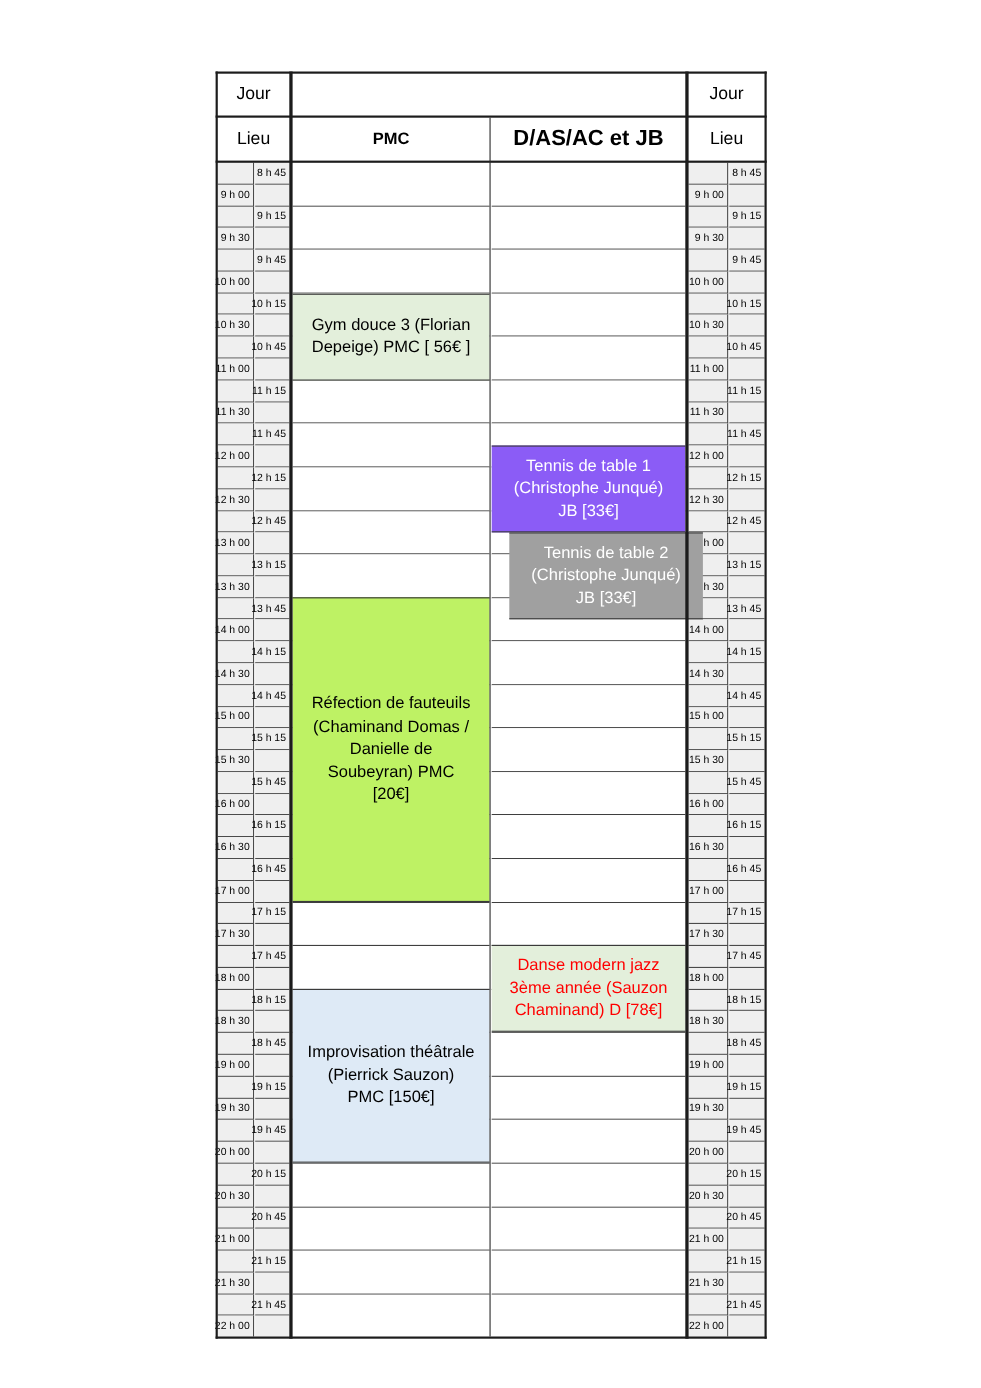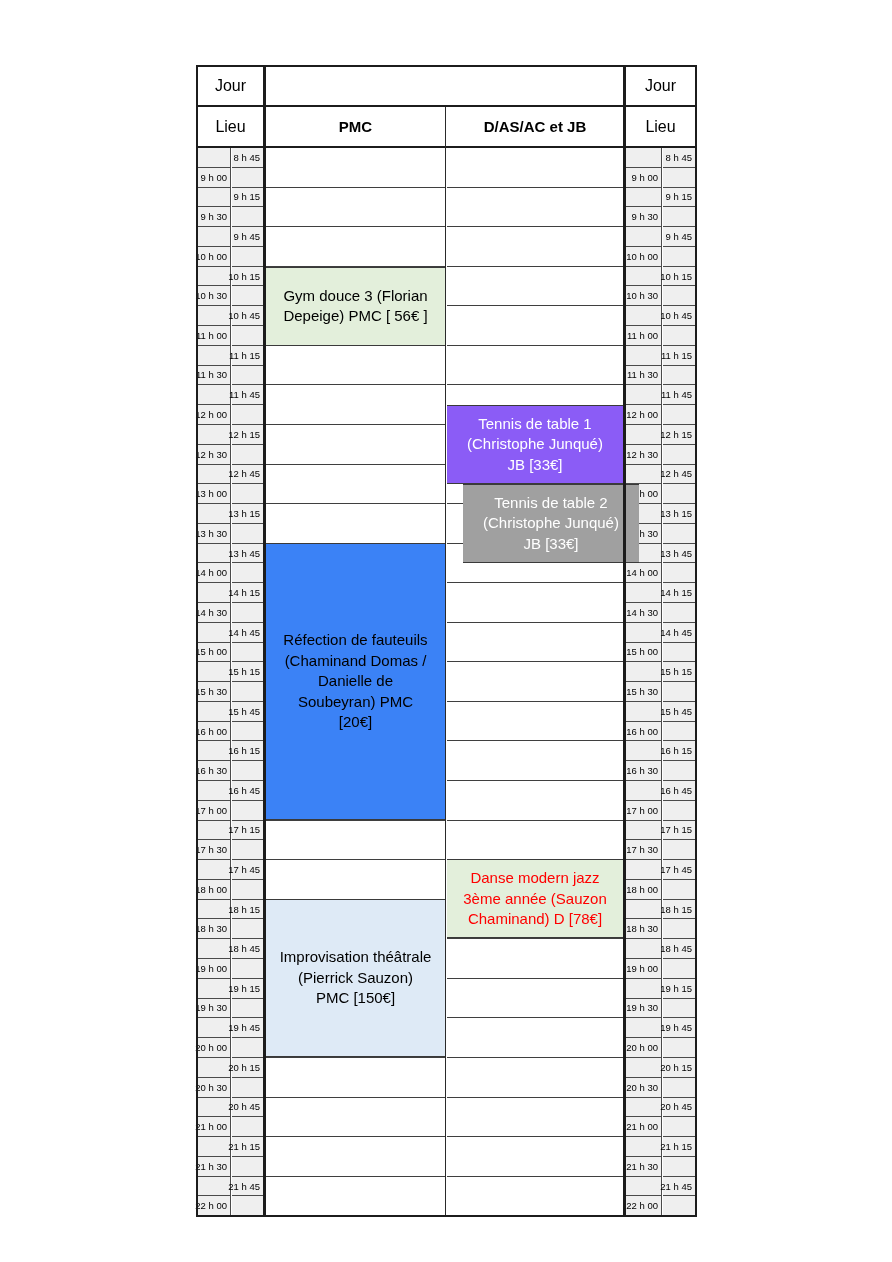--- a/index.html
+++ b/index.html
@@ -19,21 +19,21 @@
   .h-row2{left:0;top:81px;width:501px;height:2px;}
 
   
   .hcell{position:absolute;display:flex;align-items:center;justify-content:center;background:#fff;}
   .hc-jour-l,.hc-lieu-l{left:2px;width:65px;}
   .hc-jour-r,.hc-lieu-r{left:430px;width:69px;}
   .hc-row1{top:2px;height:38px;font-size:16px;}
   .hc-row2{top:42px;height:39px;font-size:16px;}
   .hc-banner{left:70px;top:2px;width:357px;height:38px;background:#FAF0D0;font-size:28px;letter-spacing:1px;}
   .hc-pmc{left:70px;top:42px;width:179px;height:39px;font-weight:bold;font-size:15px;}
-  .hc-das{left:251px;top:42px;width:176px;height:39px;font-weight:bold;font-size:15px;}
+  .hc-das{left:251px;top:42px;width:176px;height:39px;font-weight:bold;font-size:20px;}
 
   
   .col{position:absolute;top:83px;height:1067px;display:flex;flex-direction:column;}
   .tc-la{left:2px;width:33px;}
   .tc-lb{left:36px;width:31px;}
   .tc-ra{left:430px;width:36px;}
   .tc-rb{left:467px;width:32px;}
   .ec-pmc{left:70px;width:179px;}
   .ec-das{left:251px;width:176px;}
   .tcell{flex:1 1 0;box-sizing:border-box;background:#EFEFEF;border-bottom:1px solid #4a4a4a;
@@ -359,21 +359,21 @@
           <div class="ln">JB [33€]</div>
         </div>
       </div>
       <div class="ev" style="left: 267px; width: 176px; top: 418.907px; height: 79.037px; background: rgb(160, 160, 160); color: rgb(255, 255, 255);">
         <div>
           <div class="ln">Tennis de table 2</div>
           <div class="ln">(Christophe Junqué)</div>
           <div class="ln">JB [33€]</div>
         </div>
       </div>
-      <div class="ev" style="left: 70px; width: 179px; top: 478.185px; height: 276.63px; background: #3b82f6; color: rgb(0, 0, 0);">
+      <div class="ev" style="left: 70px; width: 179px; top: 478.185px; height: 276.63px; background: #bef264; color: rgb(0, 0, 0);">
         <div>
           <div class="ln">Réfection de fauteuils</div>
           <div class="ln">(Chaminand Domas /</div>
           <div class="ln">Danielle de</div>
           <div class="ln">Soubeyran) PMC</div>
           <div class="ln">[20€]</div>
         </div>
       </div>
       <div class="ev" style="left: 251px; width: 176px; top: 794.333px; height: 79.037px; background: rgb(227, 239, 219); color: rgb(255, 0, 0);">
         <div>

